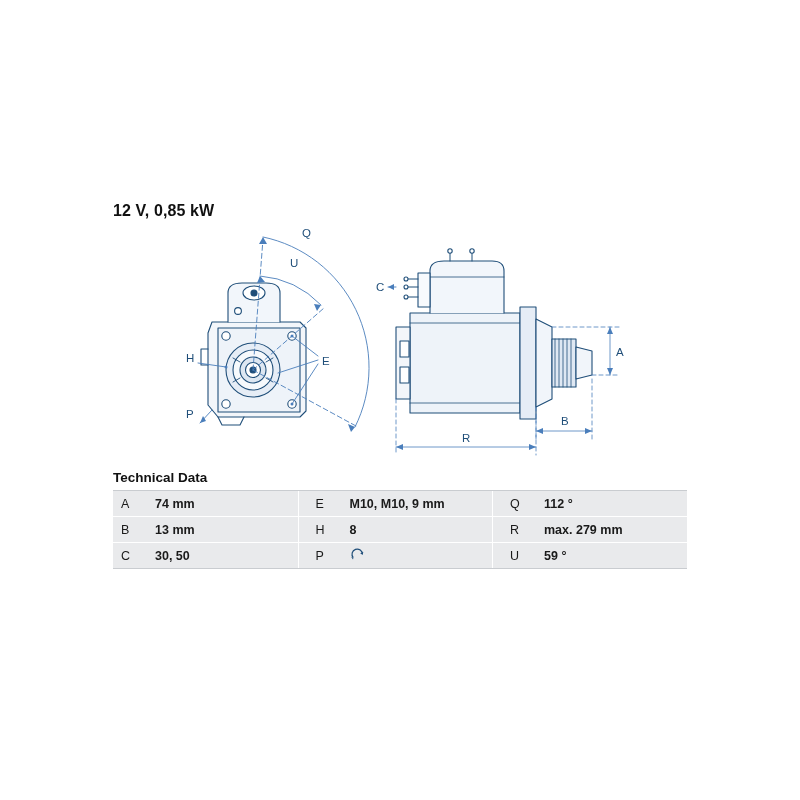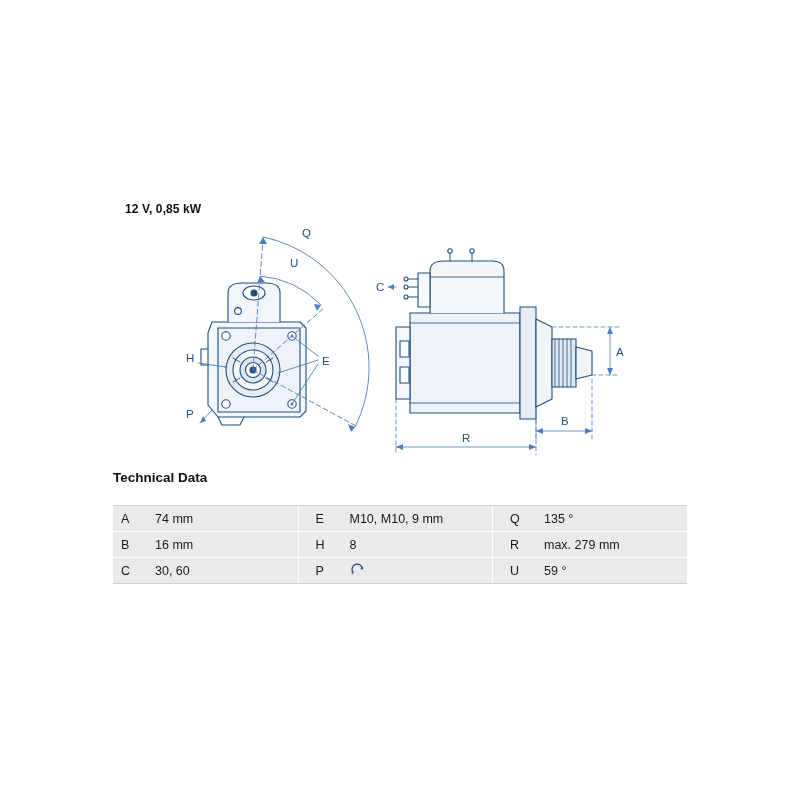--- a/index.html
+++ b/index.html
@@ -17,23 +17,23 @@
   }
   .sheet {
     position: absolute;
     left: 0; top: 0;
     width: 800px;
     height: 800px;
   }
   
   .spec-title {
     position: absolute;
-    left: 125px;
+    left: 113px;
     top: 202px;
-    font-size: 12px;
+    font-size: 16px;
     font-weight: bold;
     letter-spacing: 0.1px;
     color: #111111;
   }
   
   .drawing {
     position: absolute;
     left: 100px;
     top: 215px;
     width: 600px;
@@ -45,21 +45,21 @@
   .td-wrap {
     position: absolute;
     left: 113px;
     top: 470px;
     width: 574px;
   }
   .td-heading {
     font-size: 13.5px;
     font-weight: bold;
     color: #111111;
-    padding-bottom: 20px;
+    padding-bottom: 5px;
   }
   table.td {
     border-collapse: collapse;
     width: 574px;
     table-layout: fixed;
     font-size: 12.5px;
     color: #1a1a1a;
   }
   table.td tr {
     background: #e9eaec;
@@ -74,20 +74,21 @@
   }
   table.td tr:first-child td { border-top: 1px solid #c9ccd0; }
   table.td tr:last-child  td { border-bottom: 1px solid #c9ccd0; }
   td.key {
     width: 26px;
     color: #1a1a1a;
     padding-left: 10px;
   }
   td.val {
     padding-left: 4px;
+    font-weight: bold;
   }
   td.sep {
     width: 1px;
     padding: 0;
     background: #e9eaec;
     border-left: 1px solid #ffffff;
   }
   .rot-icon { display: inline-block; vertical-align: middle; }
 </style>
 </head>
@@ -230,35 +231,35 @@
     <table class="td">
       <tbody>
         <tr>
           <td class="key">A</td>
           <td class="val">74 mm</td>
           <td class="sep"></td>
           <td class="key">E</td>
           <td class="val">M10, M10, 9 mm</td>
           <td class="sep"></td>
           <td class="key">Q</td>
-          <td class="val">135 °</td>
+          <td class="val">112 °</td>
         </tr>
         <tr>
           <td class="key">B</td>
-          <td class="val">16 mm</td>
+          <td class="val">13 mm</td>
           <td class="sep"></td>
           <td class="key">H</td>
           <td class="val">8</td>
           <td class="sep"></td>
           <td class="key">R</td>
           <td class="val">max. 279 mm</td>
         </tr>
         <tr>
           <td class="key">C</td>
-          <td class="val">30, 60</td>
+          <td class="val">30, 50</td>
           <td class="sep"></td>
           <td class="key">P</td>
           <td class="val">
             <span class="rot-icon">
               <svg width="16" height="14" viewBox="0 0 16 14" xmlns="http://www.w3.org/2000/svg">
                 <path d="M3.2 10.6 A5.2 5.2 0 1 1 12.4 7.4" fill="none" stroke="#1f4e79" stroke-width="1.2"></path>
                 <path d="M12.4 7.4 L10.1 6.3 L13.4 4.9 Z" fill="#1f4e79"></path>
                 <path d="M3.4 10.8 L1.2 10.1 L3.0 12.6 Z" fill="#1f4e79"></path>
               </svg>
             </span>

